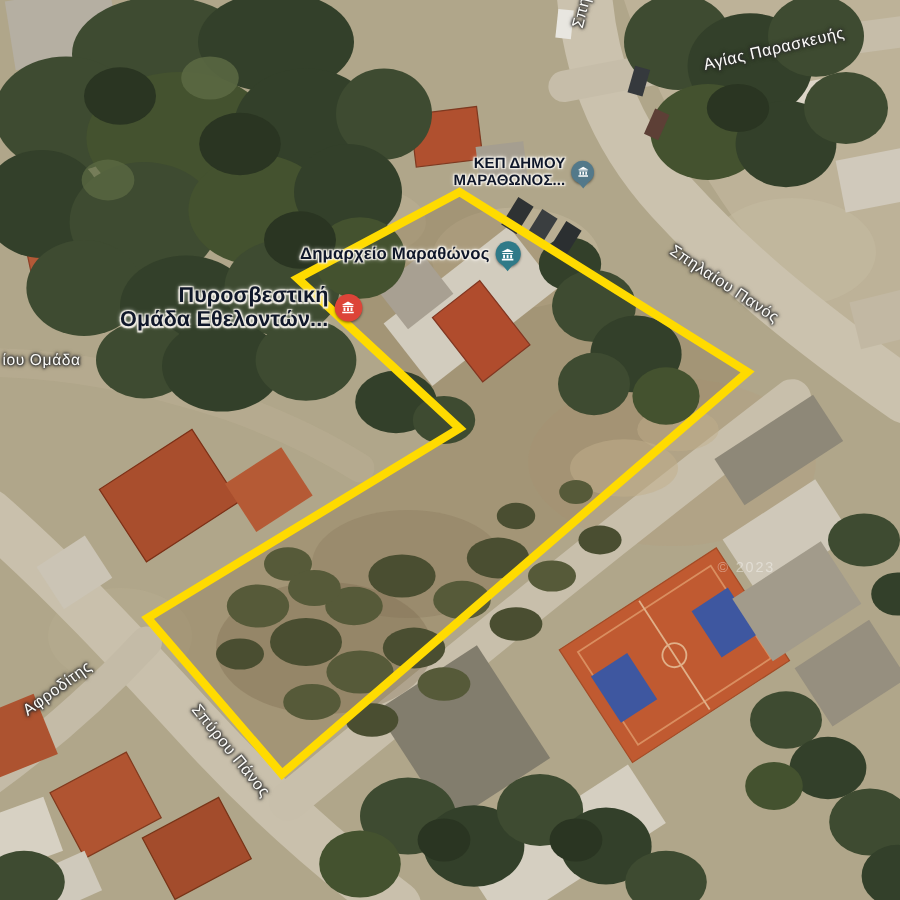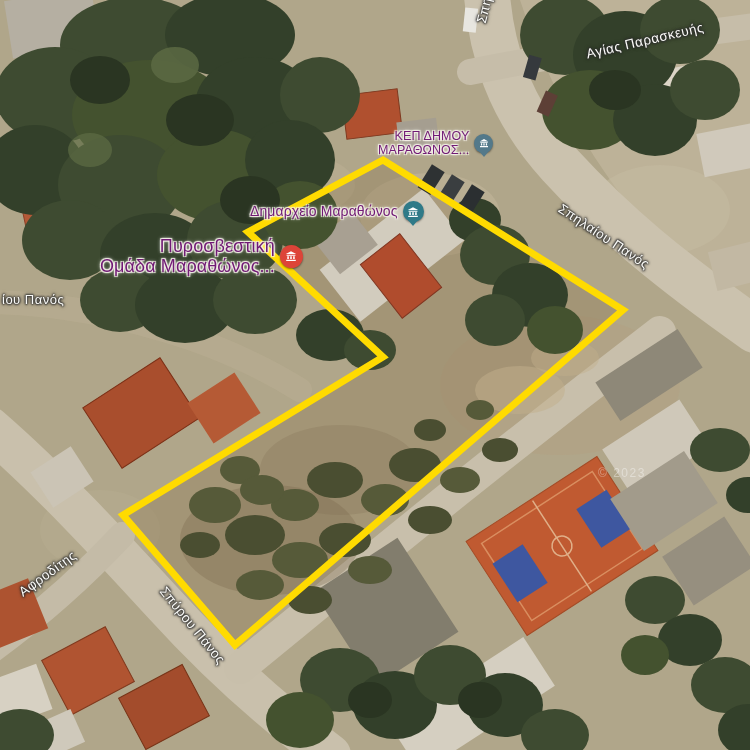--- a/index.html
+++ b/index.html
@@ -14,21 +14,21 @@
                 1px 0 2px rgba(50,50,50,.85),-1px 0 2px rgba(50,50,50,.85),0 0 4px rgba(40,40,40,.6);}
   #st-agias{left:585px;top:33px;transform:rotate(-13deg);}
   #st-spilaiou{left:551px;top:229px;transform:rotate(33.5deg);}
   #st-spilaiou-vert{left:458px;top:-14px;transform:rotate(-76deg);transform-origin:50% 50%;}
   #st-iou{left:2px;top:292px;font-size:13px;}
   #st-afroditis{left:14px;top:566px;transform:rotate(-36deg);}
   #st-spyrou{left:145px;top:618px;transform:rotate(51deg);}
 
   
   .poi{position:absolute;z-index:3;display:flex;align-items:center;gap:5px;cursor:pointer;}
-  .poi .txt{color:#701a75;font-weight:400;line-height:1.12;letter-spacing:.1px;
+  .poi .txt{color:#0f172a;font-weight:700;line-height:1.12;letter-spacing:.1px;
     text-shadow:-1px -1px 1px #f3efe7,1px -1px 1px #f3efe7,-1px 1px 1px #f3efe7,
                  1px 1px 1px #f3efe7,0 0 4px #fff;}
   .txt.r{text-align:right;}
   .pin{position:relative;border-radius:50%;background:var(--c);box-shadow:0 1px 2px rgba(0,0,0,.45);
     display:flex;align-items:center;justify-content:center;flex:0 0 auto;}
   .pin.tail::after{content:"";position:absolute;top:calc(100% - 2px);left:50%;
     transform:translateX(-50%);border:5px solid transparent;border-top:6px solid var(--c);}
   #poi-kep{left:378px;top:129px;}   #poi-kep .txt{font-size:12.5px;}
   #poi-kep .pin{width:19px;height:19px;}
   #poi-dimarxeio{left:250px;top:201px;} #poi-dimarxeio .txt{font-size:14px;}
@@ -201,21 +201,21 @@
       <rect x="444" y="176" width="15" height="27" fill="#3a3e40" transform="rotate(32 451 189)"></rect>
       <rect x="464" y="186" width="15" height="27" fill="#2b2f31" transform="rotate(32 471 199)"></rect>
     </g>
 
     <polygon points="383,160 623,310 235,645 123,515 383,357 248,232" fill="none" stroke="#FFDB00" stroke-width="7" stroke-linejoin="miter" stroke-miterlimit="10"></polygon>
   </svg>
 
   <div class="street" id="st-agias">Αγίας Παρασκευής</div>
   <div class="street" id="st-spilaiou-vert">Σπηλαίου</div>
   <div class="street" id="st-spilaiou">Σπηλαίου Πανός</div>
-  <div class="street" id="st-iou">ίου Πανός</div>
+  <div class="street" id="st-iou">ίου Ομάδα</div>
   <div class="street" id="st-afroditis">Αφροδίτης</div>
   <div class="street" id="st-spyrou">Σπύρου Πάνος</div>
 
   <div class="poi" id="poi-kep">
     <div class="txt r">
       <div>ΚΕΠ ΔΗΜΟΥ</div>
       <div>ΜΑΡΑΘΩΝΟΣ...</div>
     </div>
     <div class="pin tail" style="--c:#53798a">
       <svg width="10" height="10" viewBox="0 0 10 10">
@@ -229,21 +229,21 @@
     <div class="pin tail" style="--c:#2f7a88">
       <svg width="12" height="12" viewBox="0 0 10 10">
         <path d="M5 1 L9.3 3.4 H0.7 Z M1.3 4 h7.4 v0.8 H1.3 Z M1.9 5.2 h1.3 v2.4 H1.9 Z M4.35 5.2 h1.3 v2.4 h-1.3 Z M6.8 5.2 h1.3 v2.4 H6.8 Z M1 8.1 h8 v1.1 H1 Z" fill="#fff"></path>
       </svg>
     </div>
   </div>
 
   <div class="poi" id="poi-fire">
     <div class="txt r">
       <div>Πυροσβεστική</div>
-      <div>Ομάδα Μαραθώνος...</div>
+      <div>Ομάδα Εθελοντών...</div>
     </div>
     <div class="pin" style="--c:#dd4438">
       <svg width="12" height="12" viewBox="0 0 10 10">
         <path d="M5 1 L9.3 3.4 H0.7 Z M1.3 4 h7.4 v0.8 H1.3 Z M1.9 5.2 h1.3 v2.4 H1.9 Z M4.35 5.2 h1.3 v2.4 h-1.3 Z M6.8 5.2 h1.3 v2.4 H6.8 Z M1 8.1 h8 v1.1 H1 Z" fill="#fff"></path>
       </svg>
     </div>
   </div>
 
 
   <div class="wm">© 2023</div>

